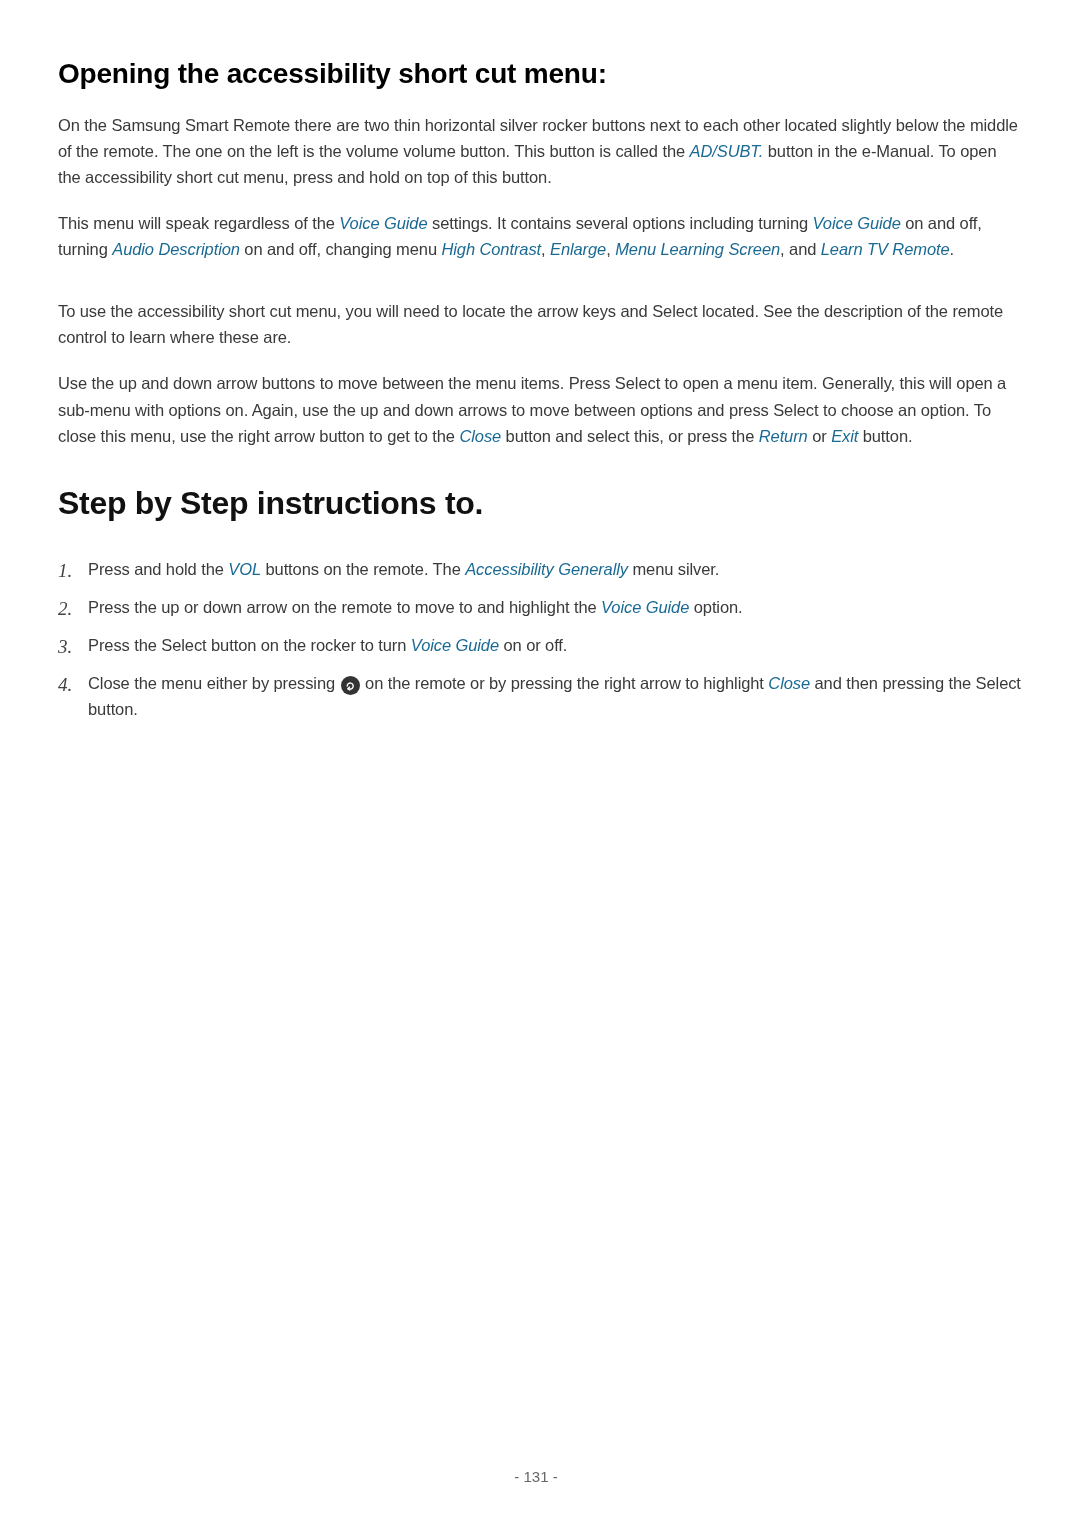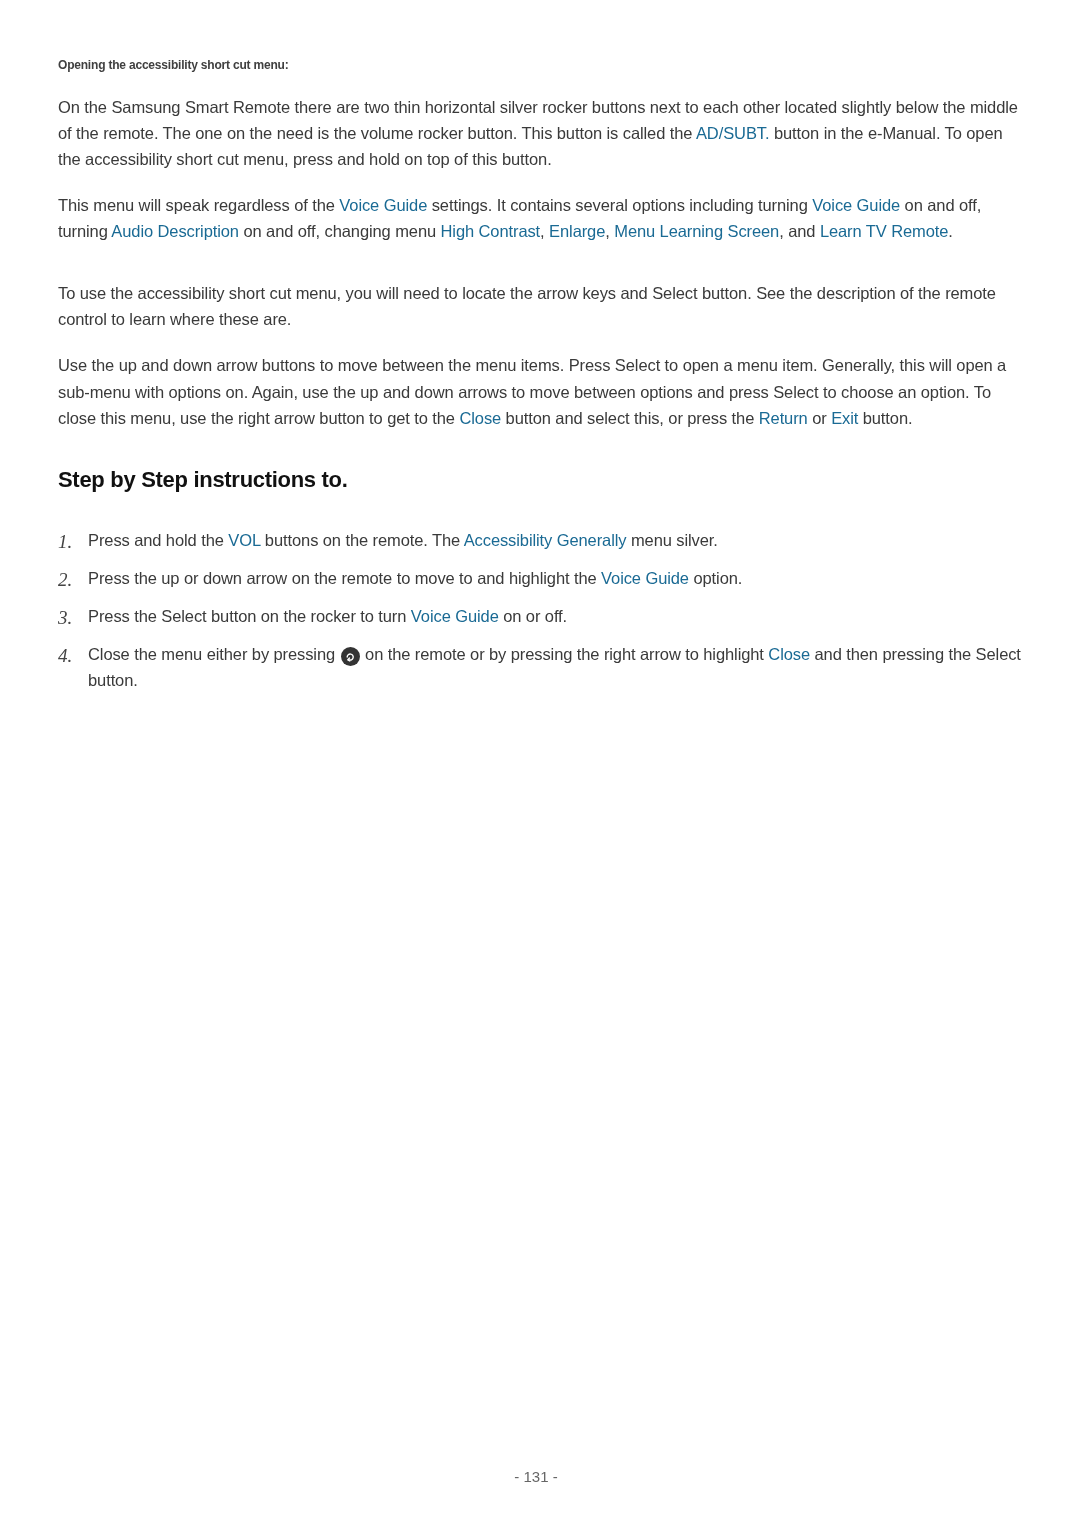--- a/index.html
+++ b/index.html
@@ -6,37 +6,37 @@
   body {
     width: 1080px;
     height: 1527px;
     background: #ffffff;
     font-family: Arial, Helvetica, sans-serif;
     color: #2a2a2a;
     padding: 58px 58px 0 58px;
     position: relative;
   }
   .h3 {
-    font-size: 12px;
+    font-size: 28px;
     font-weight: 600;
-    color: #404040;
+    color: #000000;
     margin-bottom: 22px;
     letter-spacing: -0.2px;
   }
   .para {
     font-size: 16.5px;
     line-height: 1.58;
     color: #3a3a3a;
     margin-bottom: 20px;
     letter-spacing: -0.1px;
   }
-  .link { color: #1a6a94; }
+  .link { color: #1a6a94; font-style: italic; }
   .section { margin-bottom: 36px; }
   .h2 {
-    font-size: 22px;
+    font-size: 32px;
     font-weight: 600;
     color: #111;
     margin-top: 12px;
     margin-bottom: 34px;
     letter-spacing: -0.3px;
   }
   ol.steps {
     list-style: none;
     padding-left: 30px;
   }
@@ -80,29 +80,29 @@
     font-size: 15px;
     color: #666;
   }
 </style>
 </head>
 <body>
 
 <div class="section">
   <div class="h3">Opening the accessibility short cut menu:</div>
   <p class="para">
-    <span>On the Samsung Smart Remote there are two thin horizontal silver rocker buttons next to each other located slightly below the middle of the remote. The one on the need is the volume rocker button. This button is called the </span><span class="link">AD/SUBT.</span><span> button in the e-Manual. To open the accessibility short cut menu, press and hold on top of this button.</span>
+    <span>On the Samsung Smart Remote there are two thin horizontal silver rocker buttons next to each other located slightly below the middle of the remote. The one on the left is the volume volume button. This button is called the </span><span class="link">AD/SUBT.</span><span> button in the e-Manual. To open the accessibility short cut menu, press and hold on top of this button.</span>
   </p>
   <p class="para">
     <span>This menu will speak regardless of the </span><span class="link">Voice Guide</span><span> settings. It contains several options including turning </span><span class="link">Voice Guide</span><span> on and off, turning </span><span class="link">Audio Description</span><span> on and off, changing menu </span><span class="link">High Contrast</span><span>, </span><span class="link">Enlarge</span><span>, </span><span class="link">Menu Learning Screen</span><span>, and </span><span class="link">Learn TV Remote</span><span>.</span>
   </p>
 </div>
 
 <div class="section">
-  <p class="para">To use the accessibility short cut menu, you will need to locate the arrow keys and Select button. See the description of the remote control to learn where these are.</p>
+  <p class="para">To use the accessibility short cut menu, you will need to locate the arrow keys and Select located. See the description of the remote control to learn where these are.</p>
   <p class="para">
     <span>Use the up and down arrow buttons to move between the menu items. Press Select to open a menu item. Generally, this will open a sub-menu with options on. Again, use the up and down arrows to move between options and press Select to choose an option. To close this menu, use the right arrow button to get to the </span><span class="link">Close</span><span> button and select this, or press the </span><span class="link">Return</span><span> or </span><span class="link">Exit</span><span> button.</span>
   </p>
 </div>
 
 <div class="section">
   <div class="h2">Step by Step instructions to.</div>
   <ol class="steps">
     <li>
       <span class="num">1.</span>

